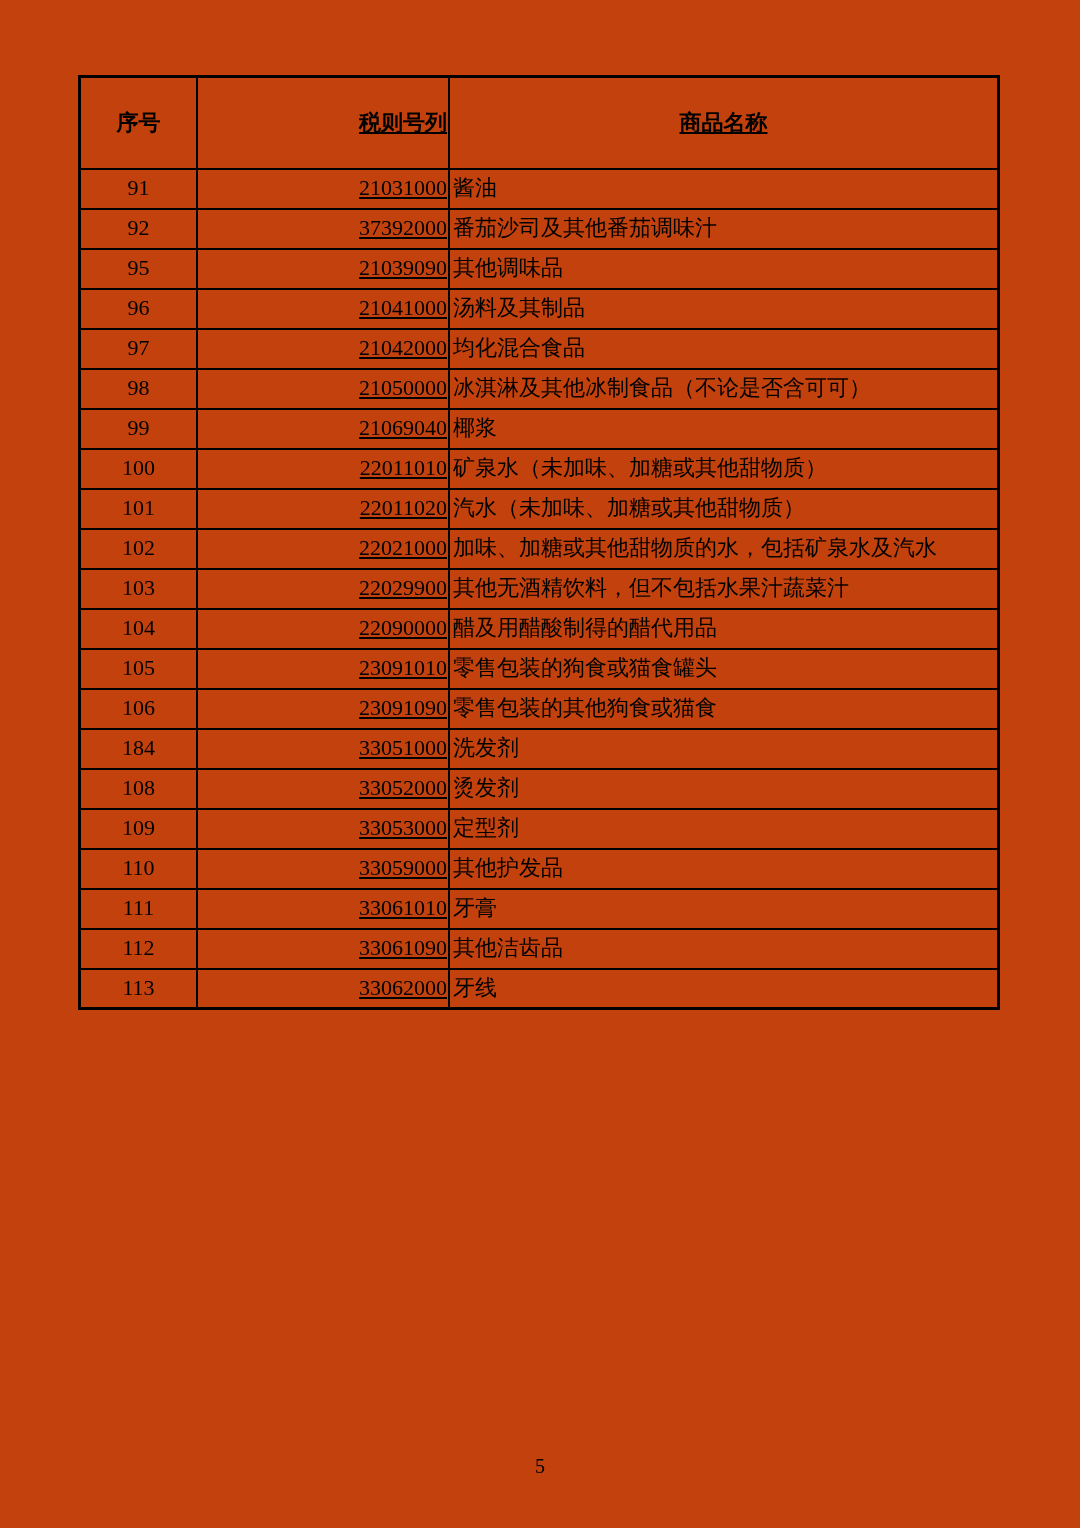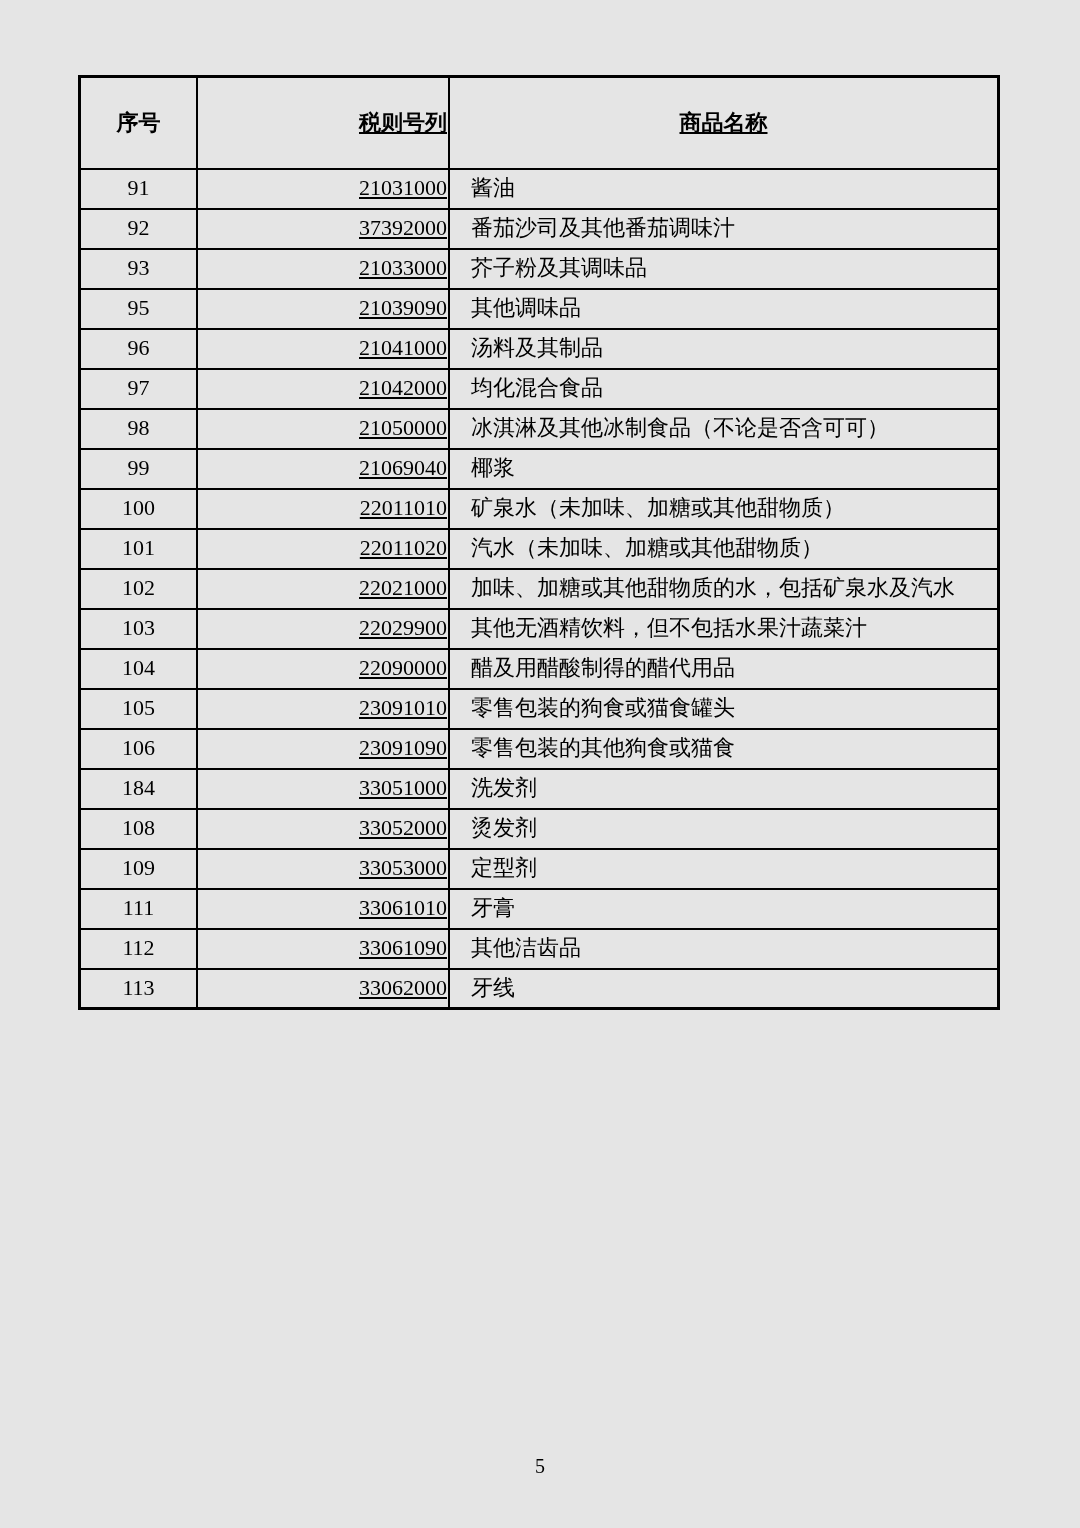--- a/index.html
+++ b/index.html
@@ -4,21 +4,21 @@
 <style>
   html, body {
     margin: 0;
     padding: 0;
     background: #ffffff;
   }
   .page {
     position: relative;
     width: 1080px;
     height: 1528px;
-    background: #e5e5e5;
+    background: #c2410c;
     font-family: "Liberation Serif", "DejaVu Serif", serif;
     color: #000000;
     overflow: hidden;
   }
   table.doc-table {
     position: absolute;
     left: 78px;
     top: 75px;
     width: 922px;
     border-collapse: collapse;
@@ -31,21 +31,21 @@
     line-height: 1.2;
     overflow: hidden;
     white-space: nowrap;
   }
   table.doc-table {
     border: 3px solid #000000;
   }
   th.col-seq, td.col-seq { width: 113px; text-align: center; }
   th.col-code, td.col-code { width: 248px; text-align: right; text-decoration: underline; }
   th.col-name { text-align: center; text-decoration: underline; }
-  td.col-name { text-align: left; padding-left: 21px; }
+  td.col-name { text-align: left; padding-left: 3px; }
   thead tr { height: 92px; }
   tbody tr { height: 40px; }
   thead th { font-weight: bold; }
   .page-number {
     position: absolute;
     left: 0;
     right: 0;
     top: 1455px;
     text-align: center;
     font-size: 20px;
@@ -68,25 +68,20 @@
     <tbody>
         <tr>
           <td class="col-seq">91</td>
           <td class="col-code">21031000</td>
           <td class="col-name">酱油</td>
         </tr>
         <tr>
           <td class="col-seq">92</td>
           <td class="col-code">37392000</td>
           <td class="col-name">番茄沙司及其他番茄调味汁</td>
-        </tr>
-        <tr>
-          <td class="col-seq">93</td>
-          <td class="col-code">21033000</td>
-          <td class="col-name">芥子粉及其调味品</td>
         </tr>
         <tr>
           <td class="col-seq">95</td>
           <td class="col-code">21039090</td>
           <td class="col-name">其他调味品</td>
         </tr>
         <tr>
           <td class="col-seq">96</td>
           <td class="col-code">21041000</td>
           <td class="col-name">汤料及其制品</td>
@@ -150,20 +145,25 @@
           <td class="col-seq">108</td>
           <td class="col-code">33052000</td>
           <td class="col-name">烫发剂</td>
         </tr>
         <tr>
           <td class="col-seq">109</td>
           <td class="col-code">33053000</td>
           <td class="col-name">定型剂</td>
         </tr>
         <tr>
+          <td class="col-seq">110</td>
+          <td class="col-code">33059000</td>
+          <td class="col-name">其他护发品</td>
+        </tr>
+        <tr>
           <td class="col-seq">111</td>
           <td class="col-code">33061010</td>
           <td class="col-name">牙膏</td>
         </tr>
         <tr>
           <td class="col-seq">112</td>
           <td class="col-code">33061090</td>
           <td class="col-name">其他洁齿品</td>
         </tr>
         <tr>

